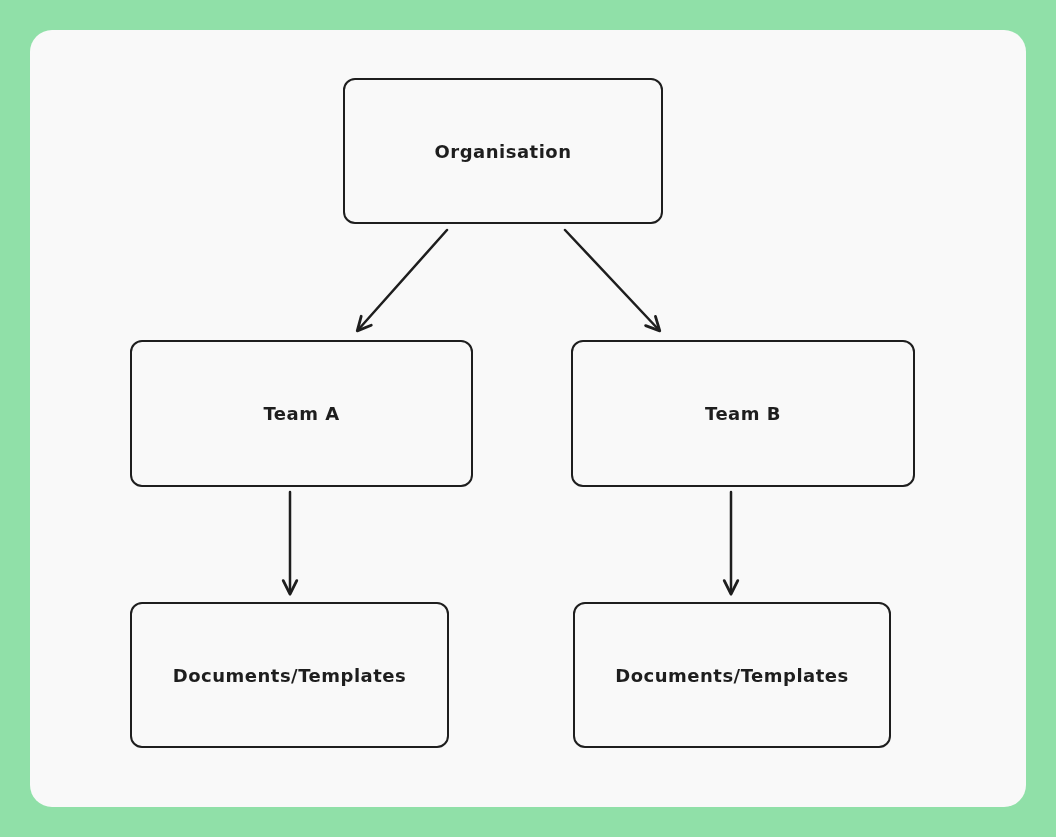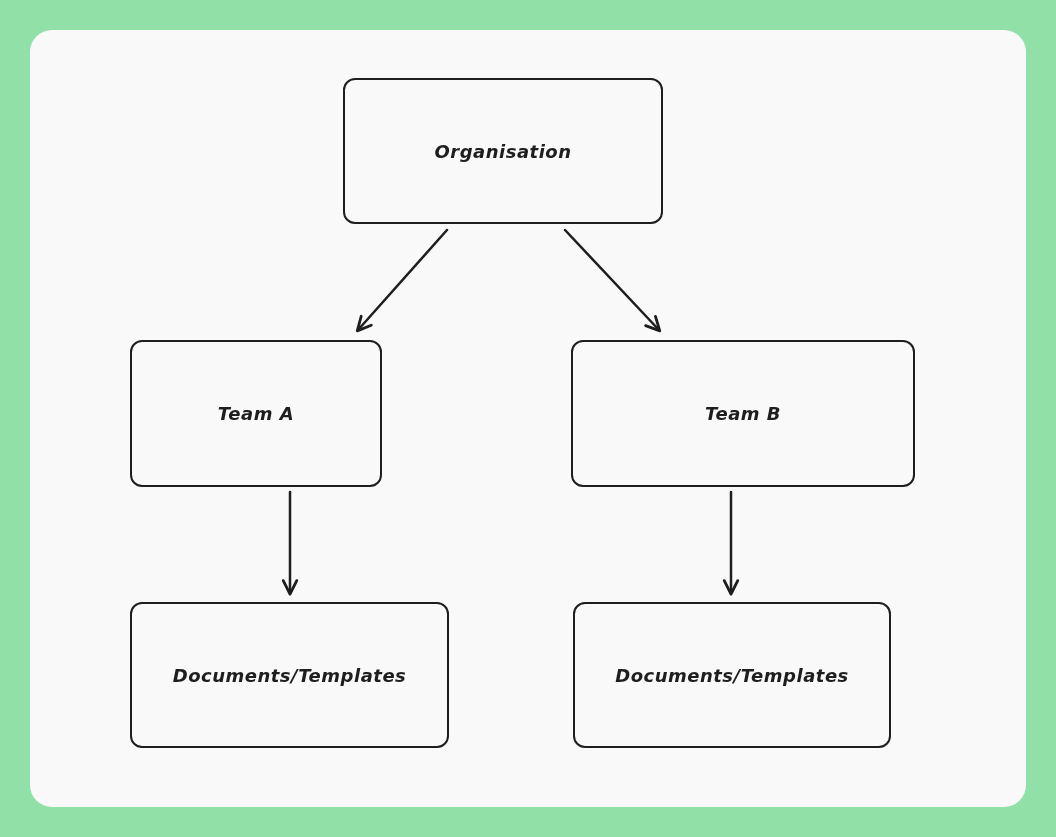--- a/index.html
+++ b/index.html
@@ -26,21 +26,20 @@
     align-items: center;
     justify-content: center;
   }
   .node-label {
     font-weight: bold;
     font-size: 18px;
     letter-spacing: 0.5px;
     color: #1e1e1e;
     text-align: center;
     padding: 0 10px;
-    font-style: italic;
   }
   .edges {
     position: absolute;
     left: 0; top: 0;
     width: 996px; height: 777px;
     pointer-events: none;
   }
   .edges line {
     stroke: #1e1e1e;
     stroke-width: 2.5;
@@ -61,21 +60,21 @@
     <line x1="417" y1="200" x2="328" y2="300" marker-end="url(#arrowhead)"></line>
     <line x1="535" y1="200" x2="629" y2="300" marker-end="url(#arrowhead)"></line>
     <line x1="260" y1="462" x2="260" y2="563" marker-end="url(#arrowhead)"></line>
     <line x1="701" y1="462" x2="701" y2="563" marker-end="url(#arrowhead)"></line>
   </svg>
 
   <div class="node" style="left:313px; top:48px; width:320px; height:146px;">
     <span class="node-label">Organisation</span>
   </div>
 
-  <div class="node" style="left:100px; top:310px; width:252px; height:147px;">
+  <div class="node" style="left:100px; top:310px; width:343px; height:147px;">
     <span class="node-label">Team A</span>
   </div>
 
   <div class="node" style="left:541px; top:310px; width:344px; height:147px;">
     <span class="node-label">Team B</span>
   </div>
 
   <div class="node" style="left:100px; top:572px; width:319px; height:146px;">
     <span class="node-label">Documents/Templates</span>
   </div>

